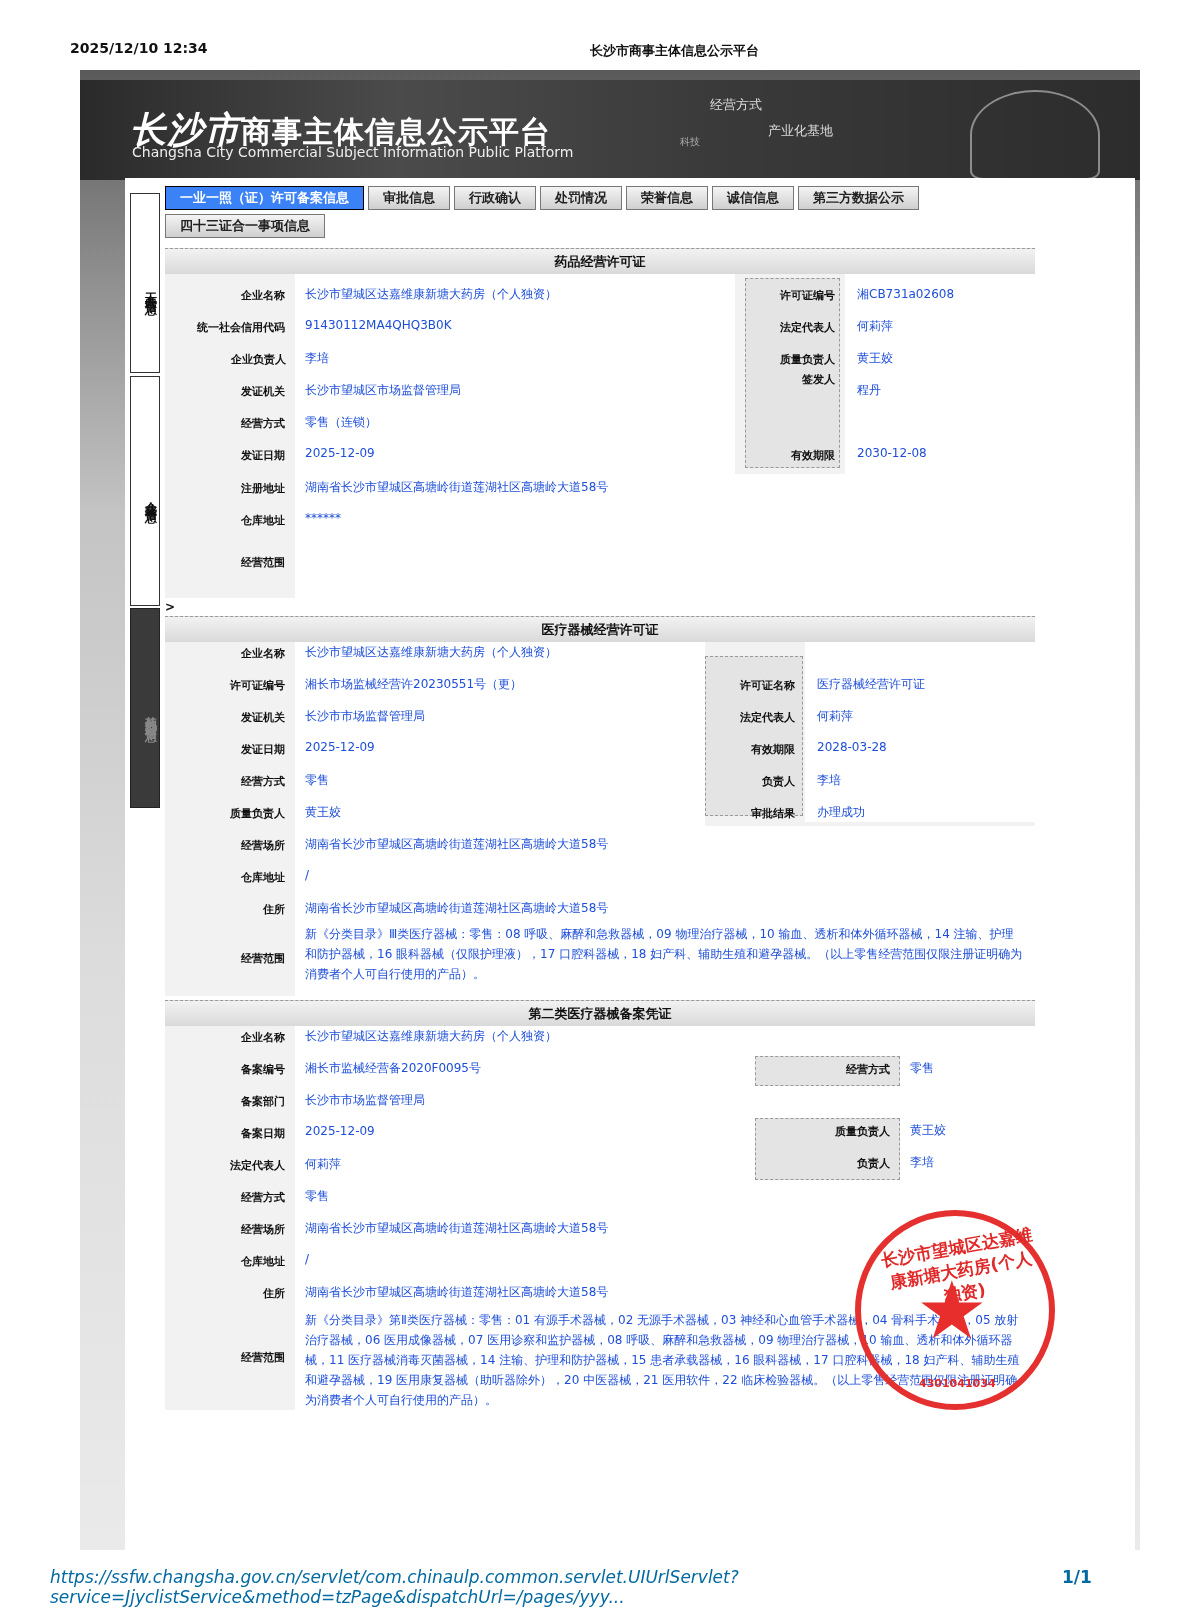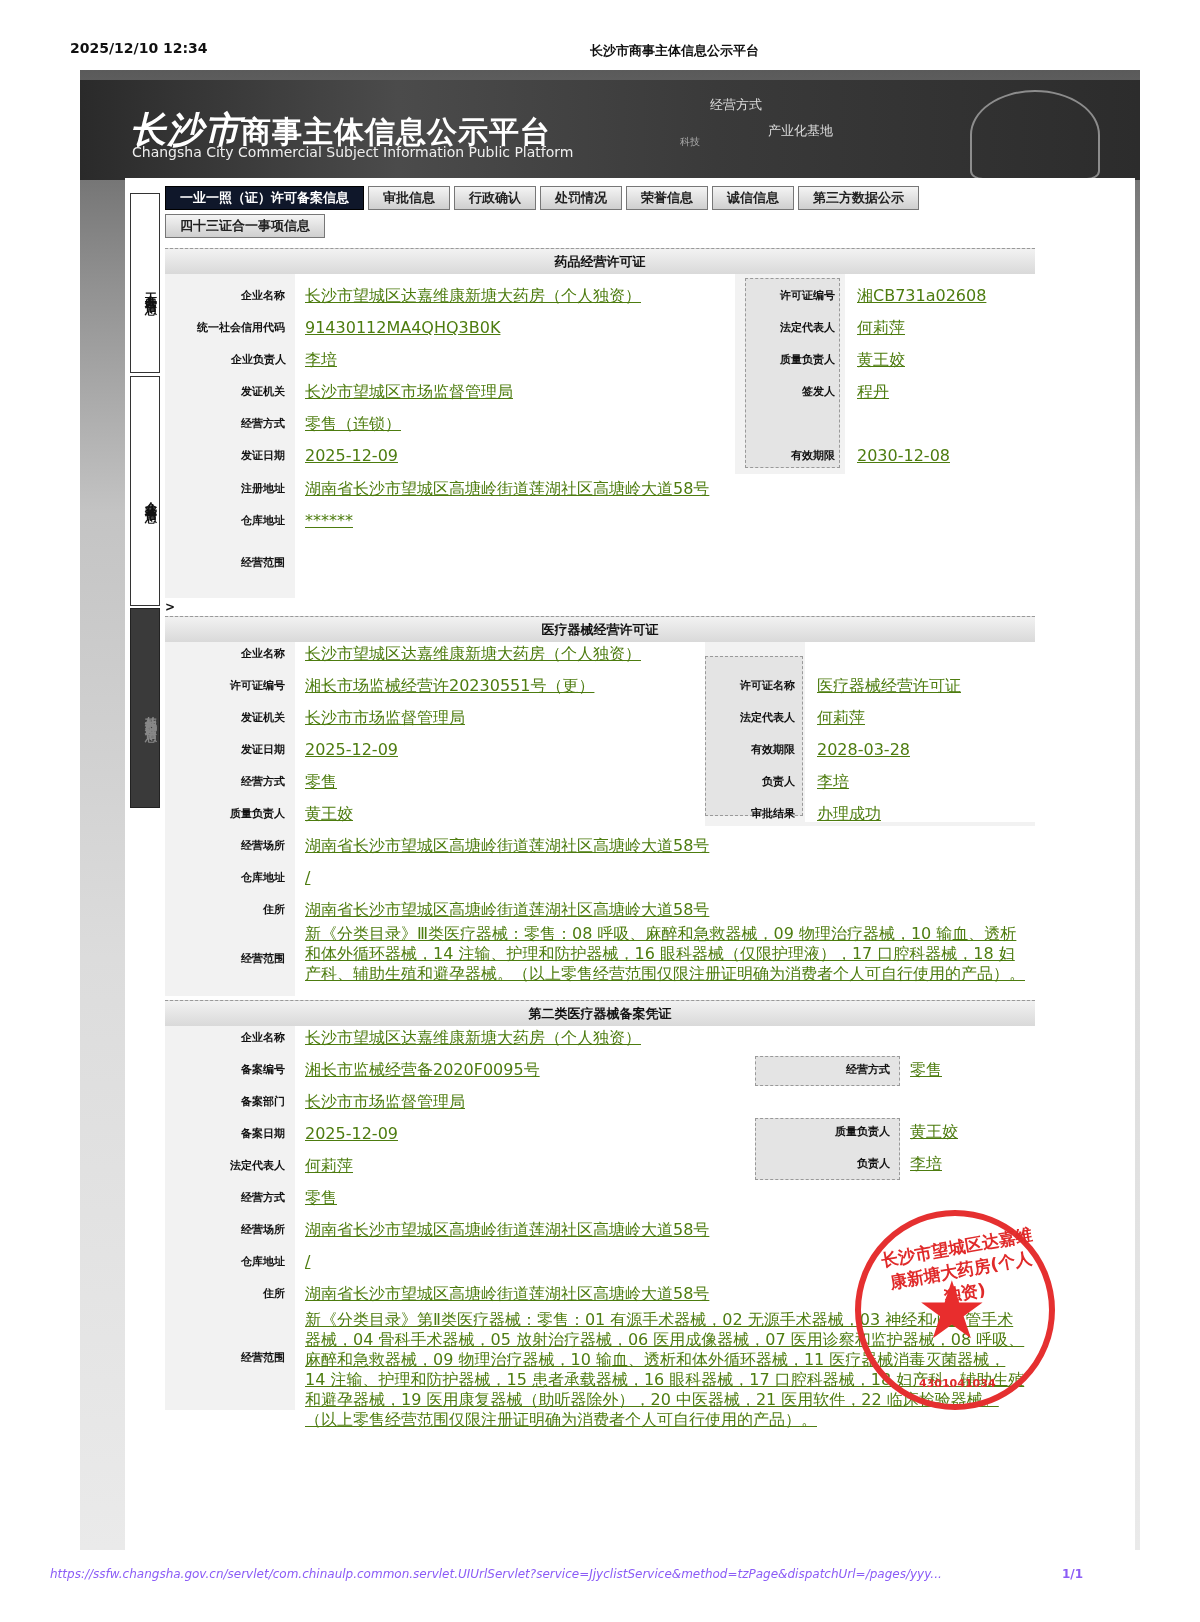--- a/index.html
+++ b/index.html
@@ -49,55 +49,55 @@
     padding-top: 12px; letter-spacing: 2px;
   }
   .side-tab.dark { background: #3a3a3a; color: #888; border-color: #222; }
 
   .tabs-row { position: absolute; left: 40px; top: 8px; display: flex; gap: 4px; }
   .tab {
     height: 24px; padding: 0 14px; border: 1px solid #777;
     background: linear-gradient(#f4f4f4, #cfcfcf); font-size: 13px; font-weight: bold;
     display: flex; align-items: center; color: #222; white-space: nowrap;
   }
-  .tab.active { background: #0f172a; color: #fff; border-color: #000; }
+  .tab.active { background: #3b82f6; color: #fff; border-color: #000; }
   .tab2 { position: absolute; left: 40px; top: 36px; }
 
   .section {
     position: absolute; left: 40px; width: 870px; background: #f2f2f2;
   }
   .sec-title {
     height: 26px; background: linear-gradient(#f2f2f2, #d9d9d9); border-top: 1px dashed #999;
     text-align: center; font-size: 13px; font-weight: bold; line-height: 26px;
   }
   .lbl {
     position: absolute; text-align: right; font-size: 11px; font-weight: bold; color: #111;
     white-space: nowrap;
   }
-  .val { position: absolute; font-size: 16px; color: #4d7c0f; white-space: nowrap; text-decoration: underline; }
+  .val { position: absolute; font-size: 12px; color: #1d4ed8; white-space: nowrap; }
   .val.wrap { white-space: normal; line-height: 20px; }
   .white-panel { position: absolute; background: #fff; }
   .grey-box { position: absolute; background: #e4e4e4; border: 1px dashed #999; }
 
   .stamp {
     position: absolute; left: 855px; top: 1210px; width: 200px; height: 200px;
     border: 6px solid #e53030; border-radius: 50%; color: #e02a2a;
   }
   .stamp .star {
     position: absolute; left: 55px; top: 55px; font-size: 80px; line-height: 1; color: #e82d2d;
   }
   .stamp .arc {
     position: absolute; left: 20px; top: 20px; font-size: 17px; font-weight: bold;
     width: 160px; text-align: center; transform: rotate(-10deg);
   }
   .stamp .num { position: absolute; bottom: 14px; left: 58px; font-size: 11px; font-weight: bold; }
 
   .footer {
-    position: absolute; top: 1567px; left: 50px; width: 1100px; font-size: 12px;
-    font-style: italic; color: #8b5cf6;
+    position: absolute; top: 1567px; left: 50px; width: 1100px; font-size: 17px;
+    font-style: italic; color: #0369a1;
   }
   .footer .pg { position: absolute; left: 1012px; top: 0; font-style: normal; font-weight: bold; }
   .arrow-mark { position: absolute; font-size: 12px; font-weight: bold; }
 </style>
 </head>
 <body>
 
 <div class="print-header">
   <span class="ts">2025/12/10 12:34</span>
   <span class="pt">长沙市商事主体信息公示平台</span>
@@ -156,21 +156,21 @@
       <span class="lbl" style="left:0;width:120px;top:265px;">仓库地址</span>
       <span class="val" style="left:140px;top:263px;">******</span>
       <span class="lbl" style="left:0;width:120px;top:307px;">经营范围</span>
 
       <span class="lbl" style="left:580px;width:90px;top:40px;">许可证编号</span>
       <span class="val" style="left:692px;top:38px;">湘CB731a02608</span>
       <span class="lbl" style="left:580px;width:90px;top:72px;">法定代表人</span>
       <span class="val" style="left:692px;top:70px;">何莉萍</span>
       <span class="lbl" style="left:580px;width:90px;top:104px;">质量负责人</span>
       <span class="val" style="left:692px;top:102px;">黄王姣</span>
-      <span class="lbl" style="left:580px;width:90px;top:136px;">签发人</span>
+      <span class="lbl" style="left:580px;width:90px;top:124px;">签发人</span>
       <span class="val" style="left:692px;top:134px;">程丹</span>
       <span class="lbl" style="left:580px;width:90px;top:200px;">有效期限</span>
       <span class="val" style="left:692px;top:198px;">2030-12-08</span>
     </div>
 
     <span class="arrow-mark" style="left:40px;top:422px;">&gt;</span>
 
     <div class="section" style="top:438px;height:380px;">
       <div class="sec-title">医疗器械经营许可证</div>
       <div class="white-panel" style="left:130px;top:26px;width:410px;height:354px;"></div>

